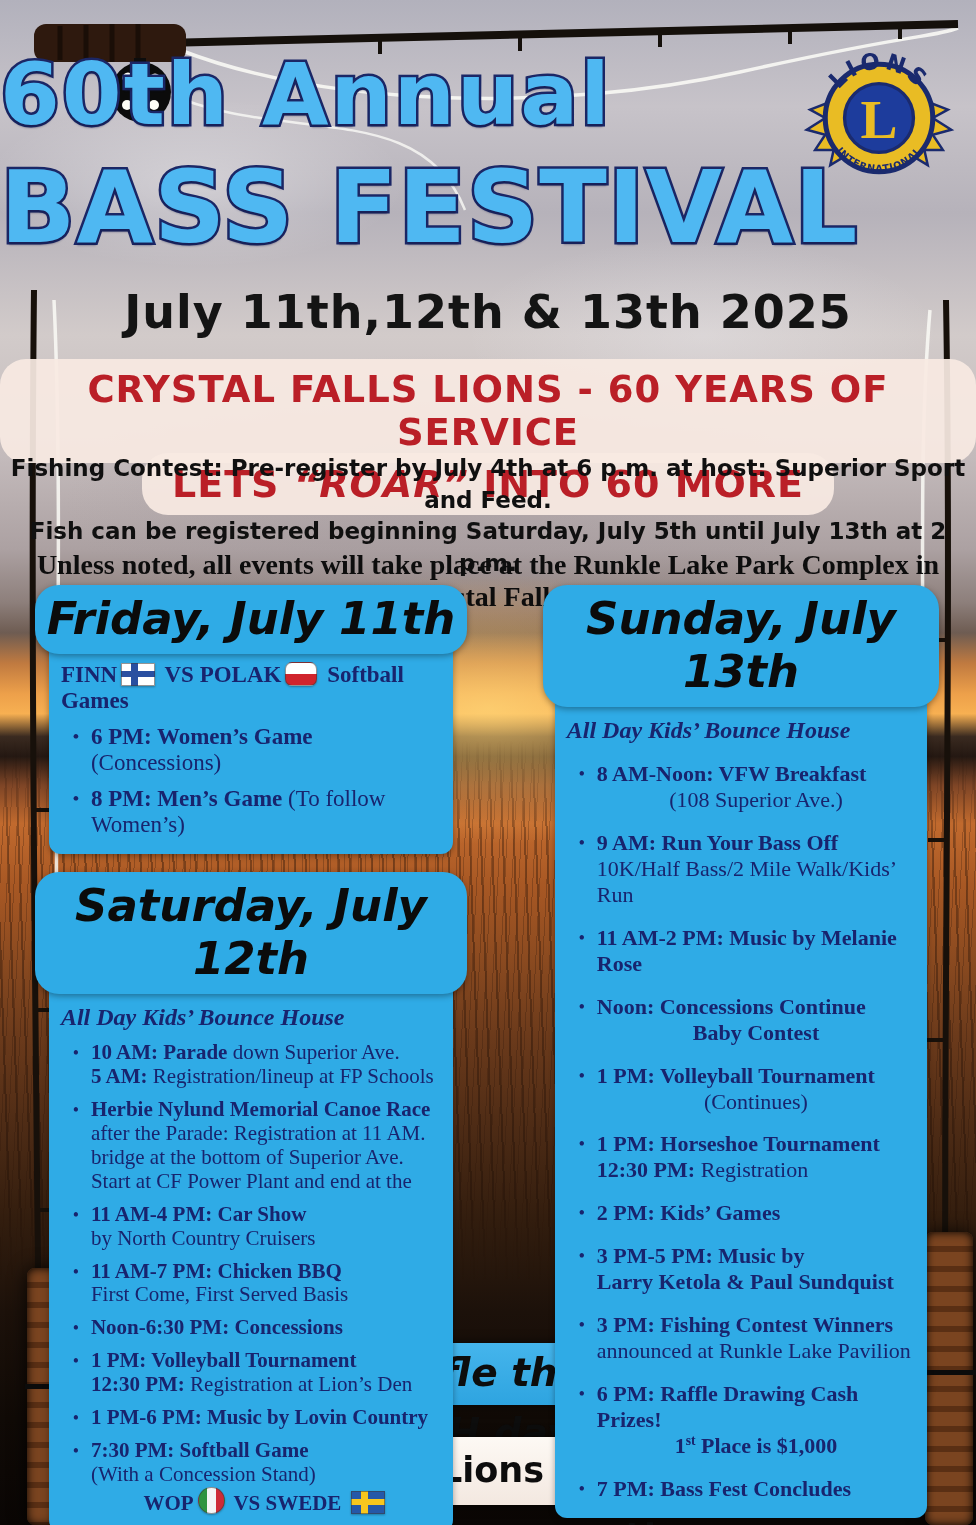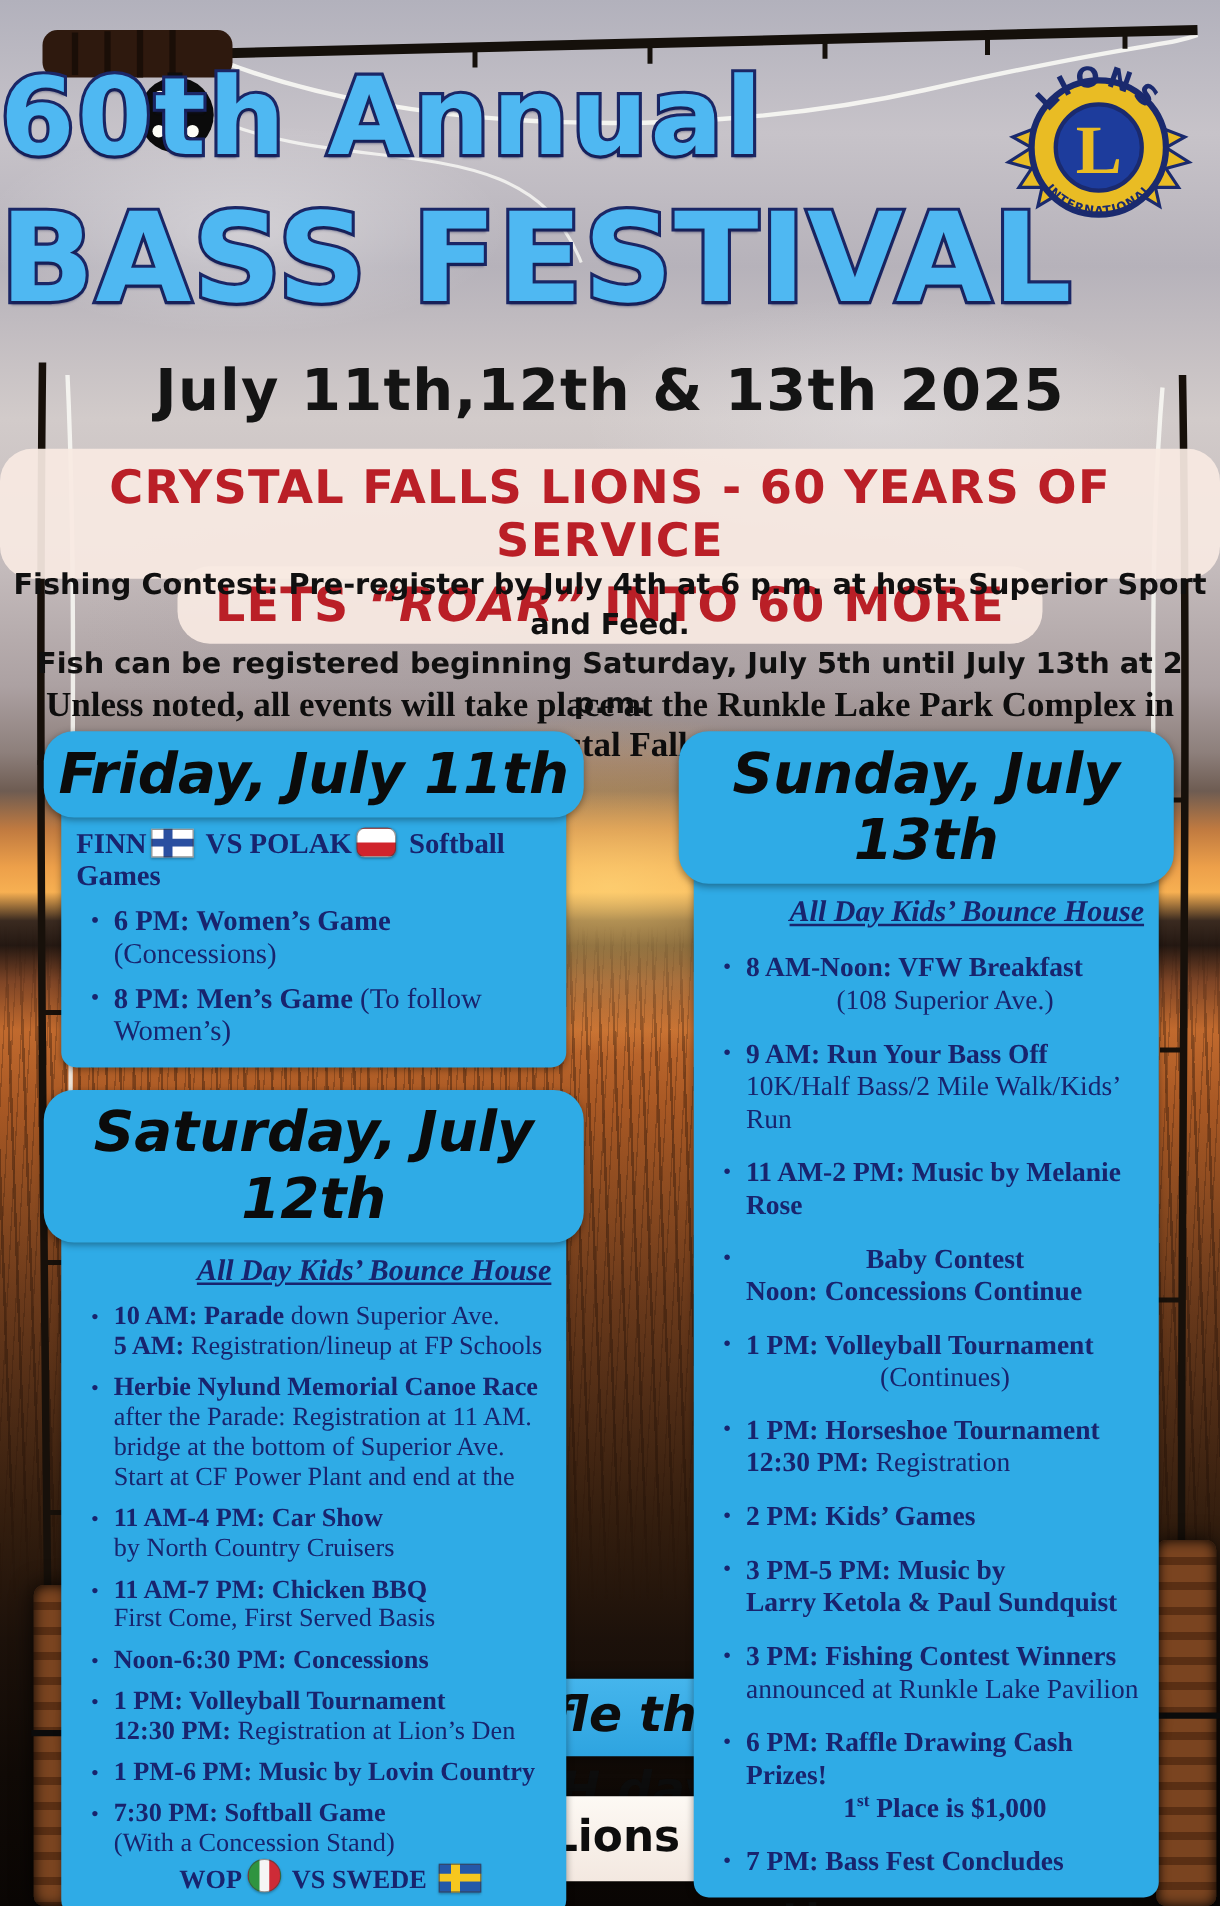--- a/index.html
+++ b/index.html
@@ -68,21 +68,21 @@
   .col{position:absolute;}
   #col-left{left:35px;top:585px;width:432px;}
   #col-right{left:543px;top:585px;width:396px;}
   .day-card{margin-bottom:18px;}
   .day-head{position:relative;z-index:2;background:#2fabe6;border-radius:24px;
     text-align:center;font-weight:bold;font-style:italic;font-size:45px;color:#0b0b0b;
     padding:7px 4px 9px;box-shadow:0 2px 6px rgba(0,0,0,.35);}
   .day-body{position:relative;z-index:1;background:#2fabe6;width:88%;margin:-8px auto 0;
     border-radius:0 0 12px 12px;padding:16px 12px 16px;color:#18246e;
     font-family:"Liberation Serif",serif;box-shadow:0 2px 6px rgba(0,0,0,.35);}
-  .day-sub{font-weight:bold;font-style:italic;text-align:right;font-size:24px;margin:2px 0 10px;text-decoration:underline;}
+  .day-sub{font-weight:bold;font-style:italic;text-align:left;font-size:24px;margin:2px 0 10px;}
   .event{display:flex;}
   .day-friday .event{margin-top:10px;font-size:23px;}
   .day-saturday .event{margin-top:9px;font-size:21px;line-height:1.14;}
   .day-sunday .event{margin-top:17px;font-size:22px;line-height:1.18;}
   .dot{width:30px;flex:0 0 30px;text-align:center;font-size:.85em;padding-top:2px;}
   .ev-lines{flex:1;}
   .tb{font-weight:bold;}
   .tr{font-weight:normal;}
   .tsup{font-weight:bold;font-size:.62em;vertical-align:super;}
   .line.center{text-align:center;}
@@ -304,22 +304,22 @@
           </div>
           <div class="event">
             <span class="dot">•</span>
             <div class="ev-lines">
               <div class="line"><span class="tb">11 AM-2 PM: Music by Melanie Rose</span></div>
             </div>
           </div>
           <div class="event">
             <span class="dot">•</span>
             <div class="ev-lines">
+              <div class="line"><span class="tb">Noon: Concessions Continue</span></div>
               <div class="line center"><span class="tb">Baby Contest</span></div>
-              <div class="line"><span class="tb">Noon: Concessions Continue</span></div>
             </div>
           </div>
           <div class="event">
             <span class="dot">•</span>
             <div class="ev-lines">
               <div class="line"><span class="tb">1 PM: Volleyball Tournament</span></div>
               <div class="line center"><span class="tr">(Continues)</span></div>
             </div>
           </div>
           <div class="event">

